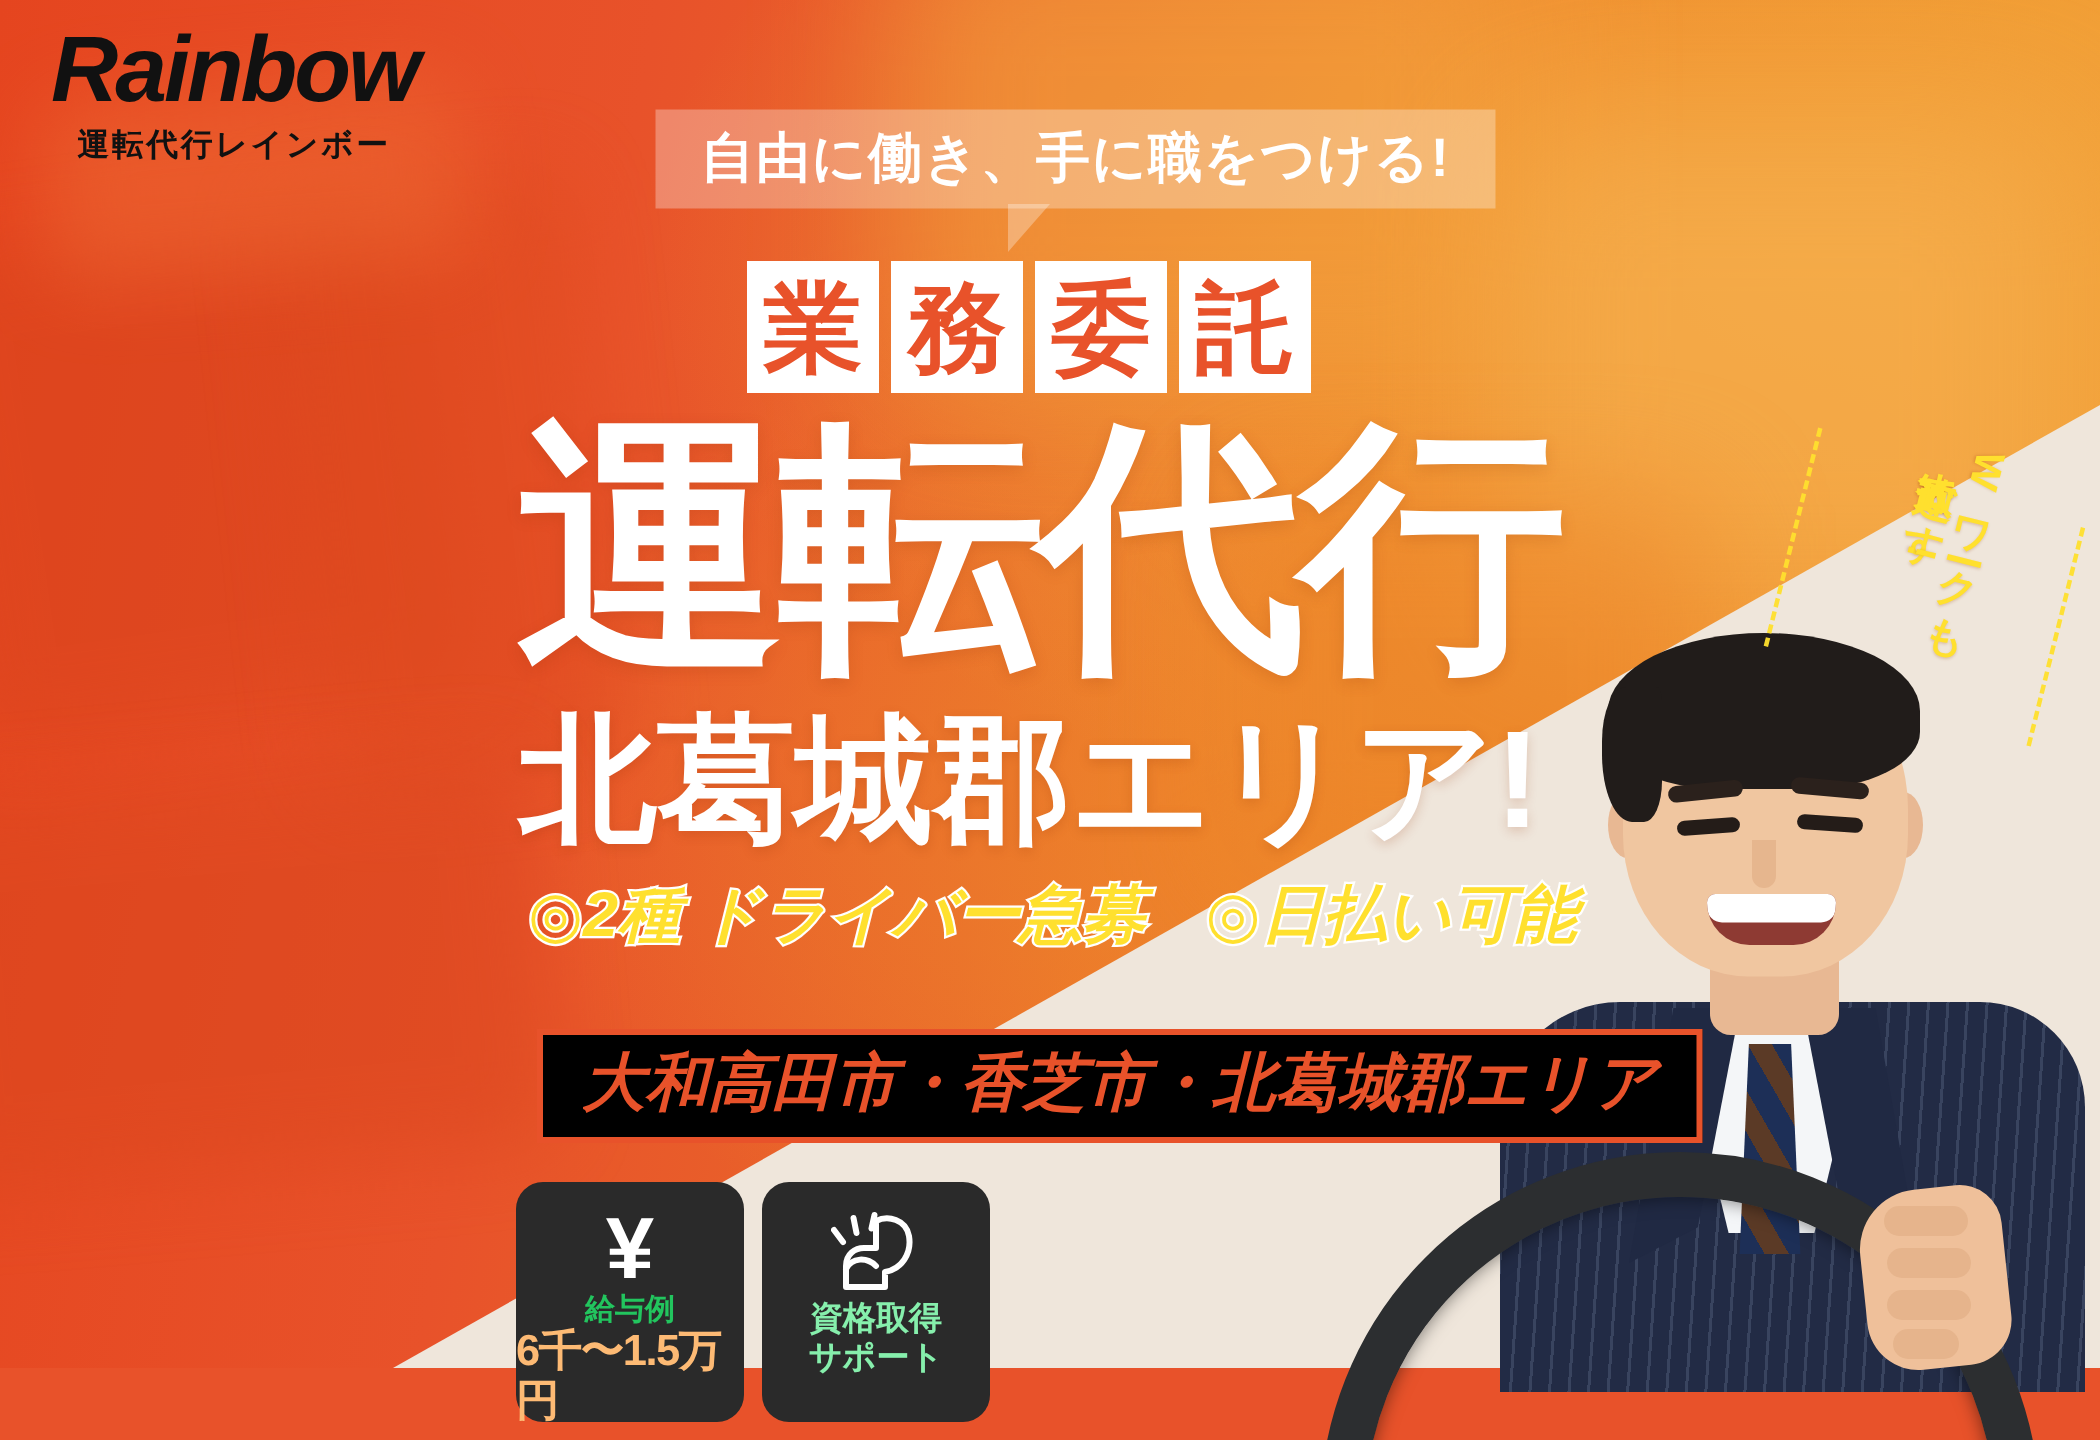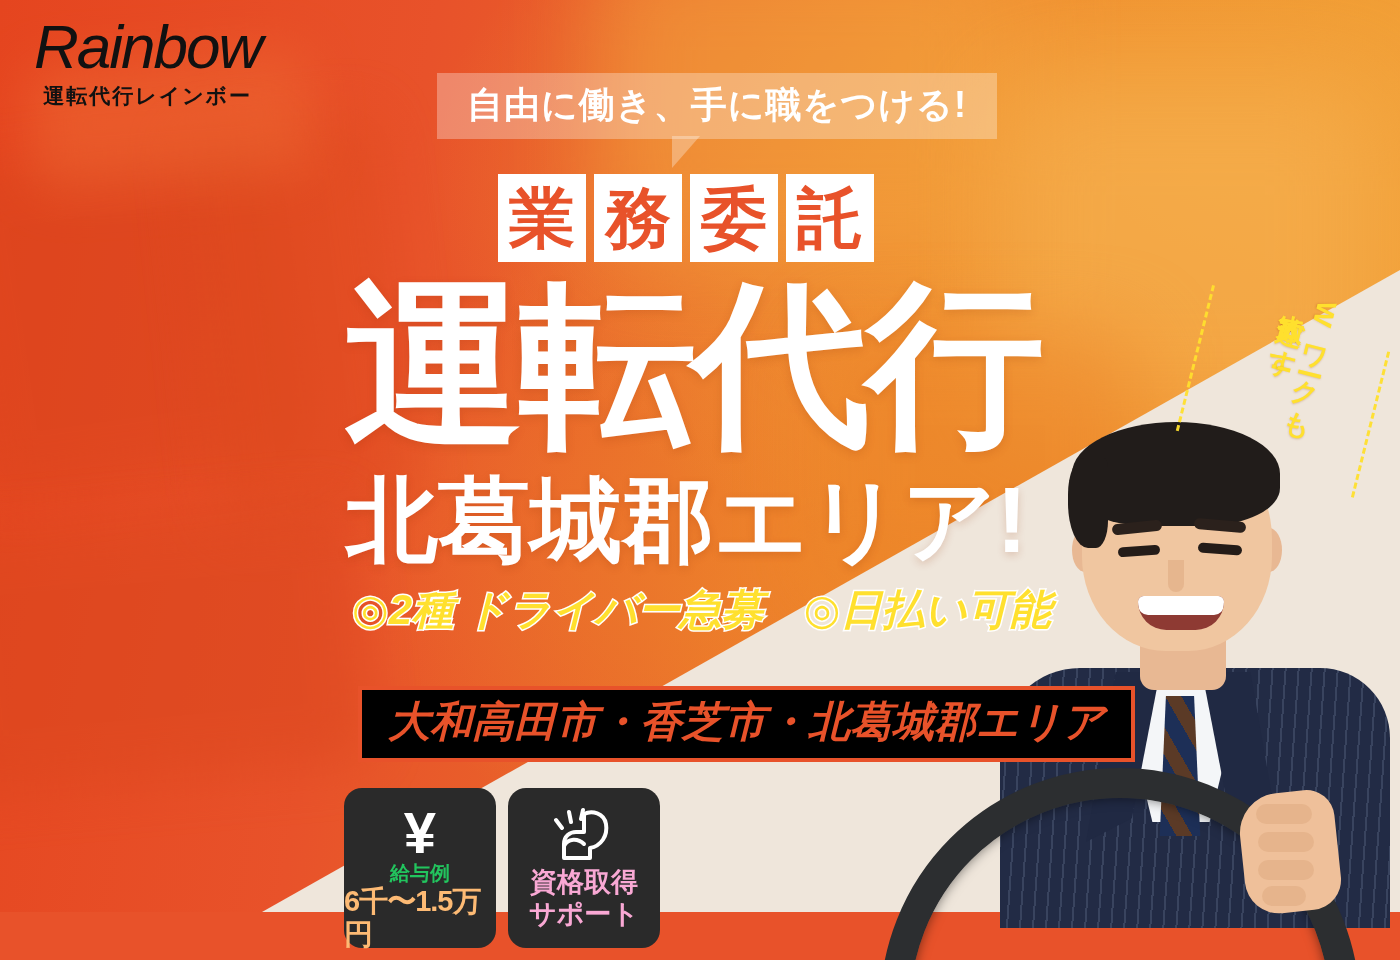--- a/index.html
+++ b/index.html
@@ -39,21 +39,21 @@
   
   .bottom-band{
     position:absolute;left:0;right:0;top:912px;height:48px;
     background:#E8522A;
   }
   
 
   
   #logo{position:absolute;left:34px;top:16px;}
   .logo-word{
-    font-size:62px;font-weight:normal;font-style:italic;
+    font-size:62px;font-weight:bold;font-style:italic;
     color:#111;letter-spacing:-2px;line-height:1;
     font-family:"Liberation Sans","DejaVu Sans",sans-serif;
   }
   .logo-sub{
     margin-top:4px;font-size:21px;font-weight:bold;color:#111;
     letter-spacing:2px;text-align:center;
   }
 
   
   #bubble{
@@ -199,21 +199,21 @@
   
   #badges{position:absolute;left:344px;top:788px;display:flex;gap:12px;}
   .badge{
     width:152px;height:160px;background:#2A2A2A;border-radius:18px;
     display:flex;flex-direction:column;align-items:center;
     justify-content:flex-start;padding-top:16px;box-sizing:border-box;
   }
   .badge .ic{height:62px;display:flex;align-items:center;justify-content:center;color:#fff;}
   .badge .lbl-sm{color:#22c55e;font-size:20px;font-weight:bold;line-height:1.15;margin-top:0;}
   .badge .lbl-lg{color:#fdba74;font-size:29px;font-weight:bold;line-height:1.15;letter-spacing:-1px;}
-  .badge .lbl-md{color:#f9a8d4;font-size:27px;font-weight:bold;line-height:1.2;text-align:left;}
+  .badge .lbl-md{color:#86efac;font-size:22px;font-weight:bold;line-height:1.2;text-align:left;}
   .yen{font-size:58px;font-weight:bold;line-height:1;color:#fff;}
 </style>
 </head>
 <body>
 
 <div id="banner">
 
   <div class="bg-base"></div>
   <div class="bg-shape s1"></div>
   <div class="bg-shape s2"></div>

